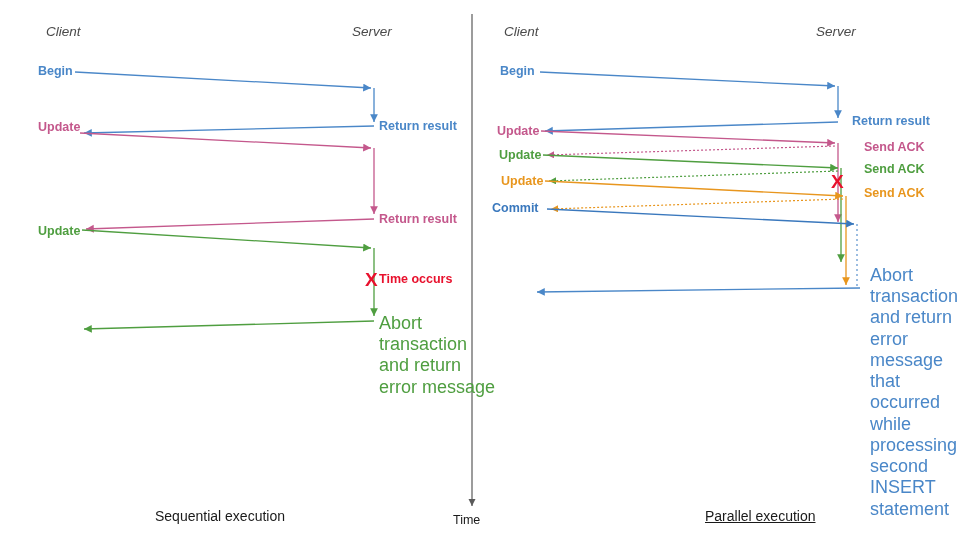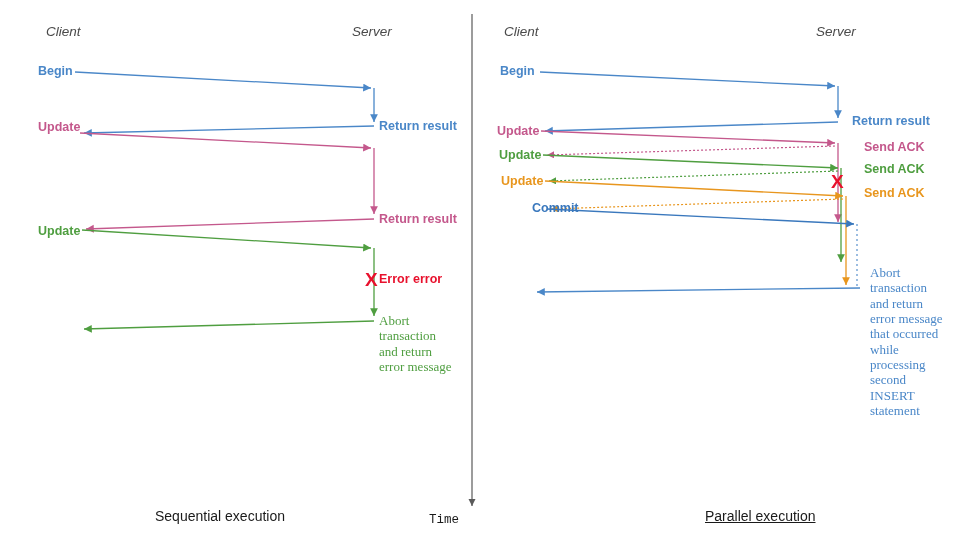--- a/index.html
+++ b/index.html
@@ -33,24 +33,23 @@
   }
   .msg-label {
     position: absolute;
     font-size: 12.5px;
     white-space: nowrap;
     line-height: 1.12;
     font-weight: bold;
   }
   .block-label {
     position: absolute;
-    font-size: 13px;
+    font-size: 18px;
     line-height: 1.18;
     white-space: pre-line;
-    font-family: Liberation Serif, serif;
   }
   .caption {
     position: absolute;
     font-size: 14px;
     color: #1a1a1a;
     white-space: nowrap;
   }
   .axis-label {
     position: absolute;
     font-size: 12.5px;
@@ -192,47 +191,47 @@
   <div class="msg-label" style="left:38px; top:224px; color:#4f9e40;">Update</div>
 
   <div class="msg-label" style="left:379px; top:119px; color:#4a87c8;">Return result</div>
   <div class="msg-label" style="left:379px; top:212px; color:#c4588c;">Return result</div>
   <div class="block-label" style="left:379px; top:313px; color:#4f9e40;">Abort
 transaction
 and return
 error message</div>
 
   <div class="err-x" style="left:365px; top:270px;">X</div>
-  <div class="msg-label" style="left:379px; top:272px; color:#e8112d;">Error error</div>
+  <div class="msg-label" style="left:379px; top:272px; color:#e8112d;">Time occurs</div>
 
   <div class="caption" style="left:155px; top:508px;">Sequential execution</div>
 
   <div class="lane-header" style="left:504px; top:24px;">Client</div>
   <div class="lane-header" style="left:816px; top:24px;">Server</div>
 
   <div class="msg-label" style="left:500px; top:64px; color:#4a87c8;">Begin</div>
   <div class="msg-label" style="left:497px; top:124px; color:#c4588c;">Update</div>
   <div class="msg-label" style="left:499px; top:148px; color:#4f9e40;">Update</div>
   <div class="msg-label" style="left:501px; top:174px; color:#e8961e;">Update</div>
-  <div class="msg-label" style="left:492px; top:201px; color:#3a78bd;margin-left:40px;">Commit</div>
+  <div class="msg-label" style="left:492px; top:201px; color:#3a78bd;">Commit</div>
 
   <div class="msg-label" style="left:852px; top:114px; color:#4a87c8;">Return result</div>
   <div class="msg-label" style="left:864px; top:140px; color:#c4588c;">Send ACK</div>
   <div class="msg-label" style="left:864px; top:162px; color:#4f9e40;">Send ACK</div>
   <div class="msg-label" style="left:864px; top:186px; color:#e8961e;">Send ACK</div>
   <div class="block-label" style="left:870px; top:265px; color:#4a87c8;">Abort
 transaction
 and return
 error message
 that occurred
 while
 processing
 second
 INSERT
 statement</div>
 
   <div class="err-x" style="left:831px; top:172px;">X</div>
 
   <div class="caption" style="left:705px; top:508px;text-decoration:underline;">Parallel execution</div>
 
-  <div class="axis-label" style="left:429px; top:513px;font-family:Liberation Mono, monospace;">Time</div>
+  <div class="axis-label" style="left:453px; top:513px;">Time</div>
 
 </div>
 
 </body></html>

